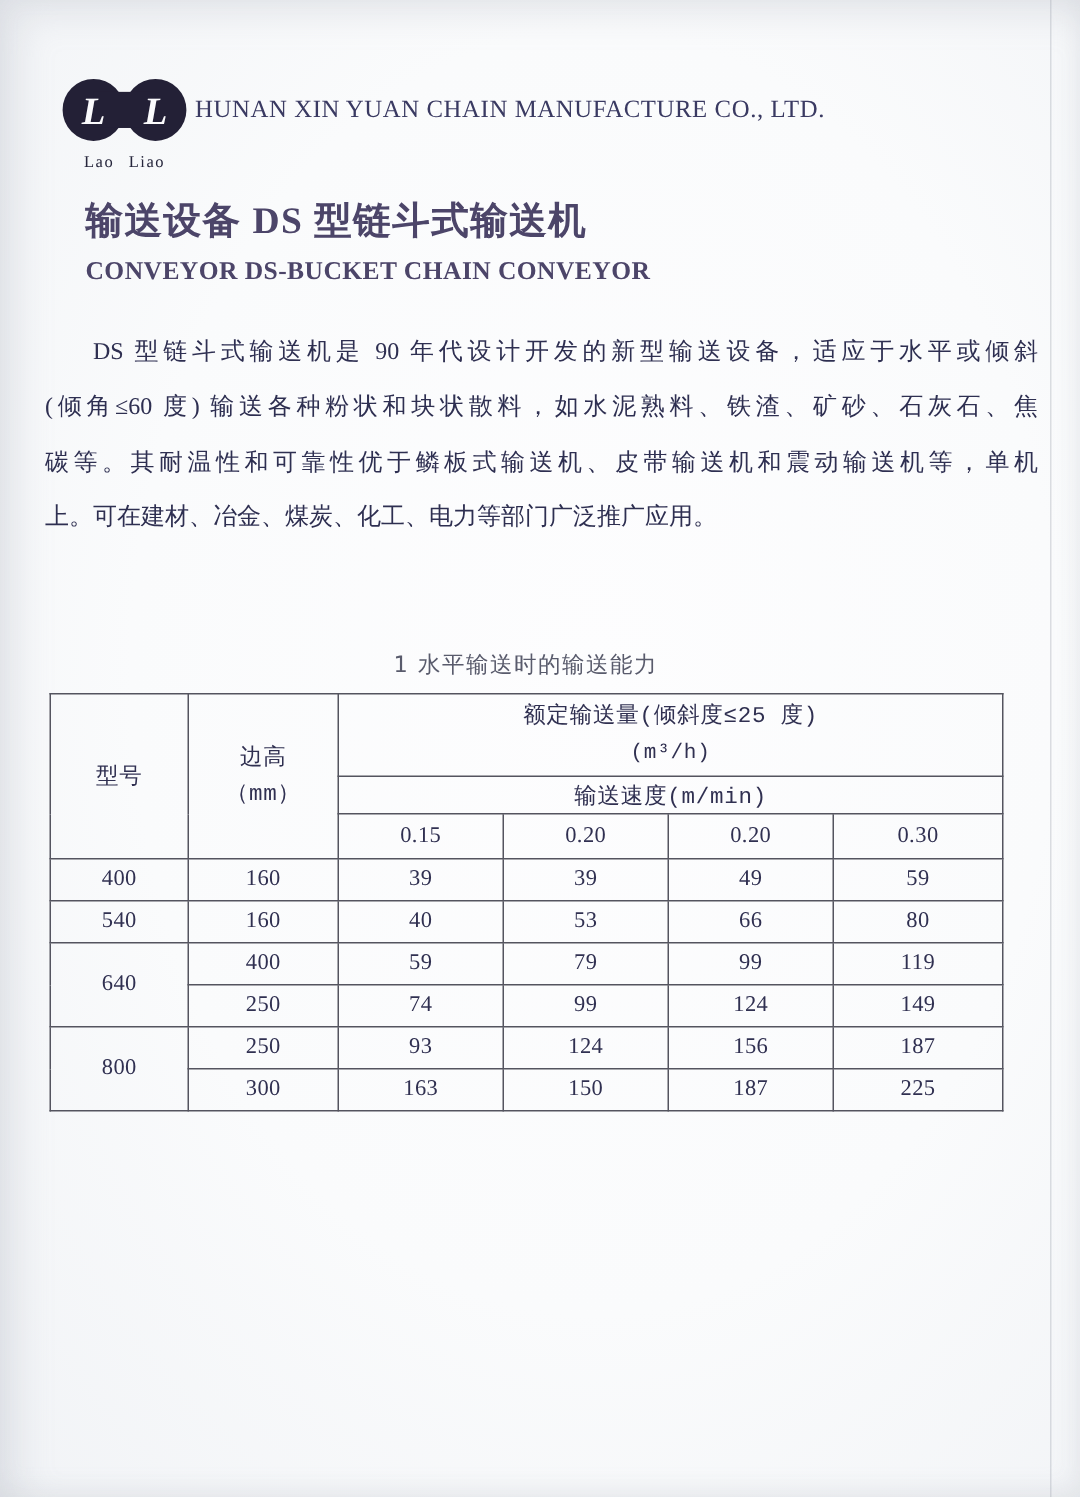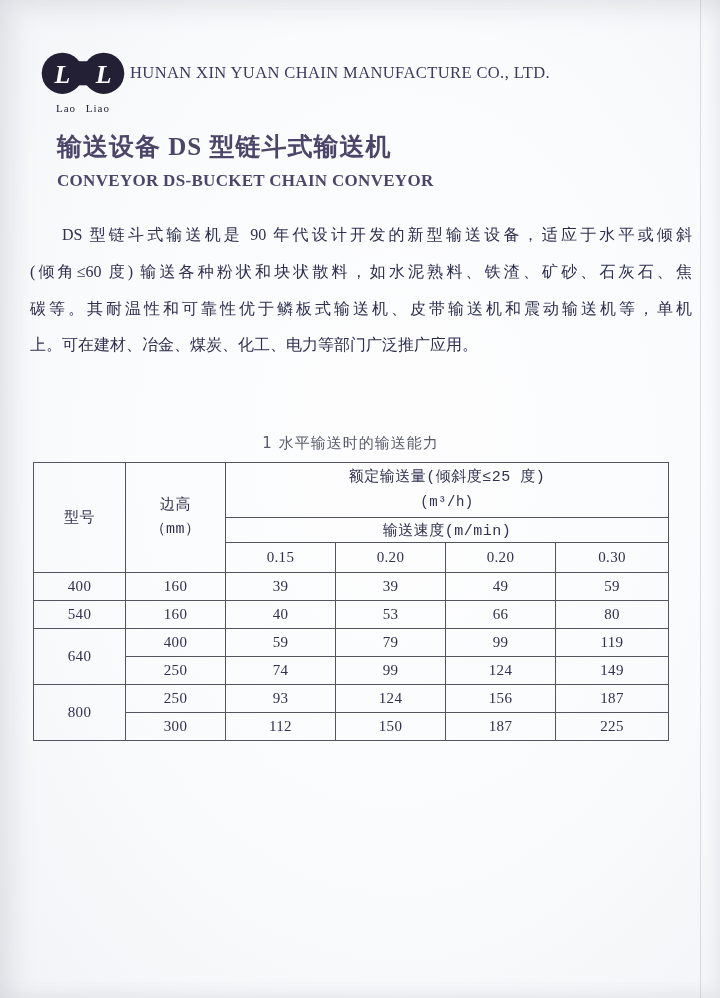--- a/index.html
+++ b/index.html
@@ -154,21 +154,21 @@
     <tr class="d">
       <td rowspan="2" class="num">800</td>
       <td class="num">250</td>
       <td class="num">93</td>
       <td class="num">124</td>
       <td class="num">156</td>
       <td class="num">187</td>
     </tr>
     <tr class="d">
       <td class="num">300</td>
-      <td class="num">112</td>
+      <td class="num">163</td>
       <td class="num">150</td>
       <td class="num">187</td>
       <td class="num">225</td>
     </tr>
   </tbody>
     </table>
 
 </div>
 
 </body></html>

